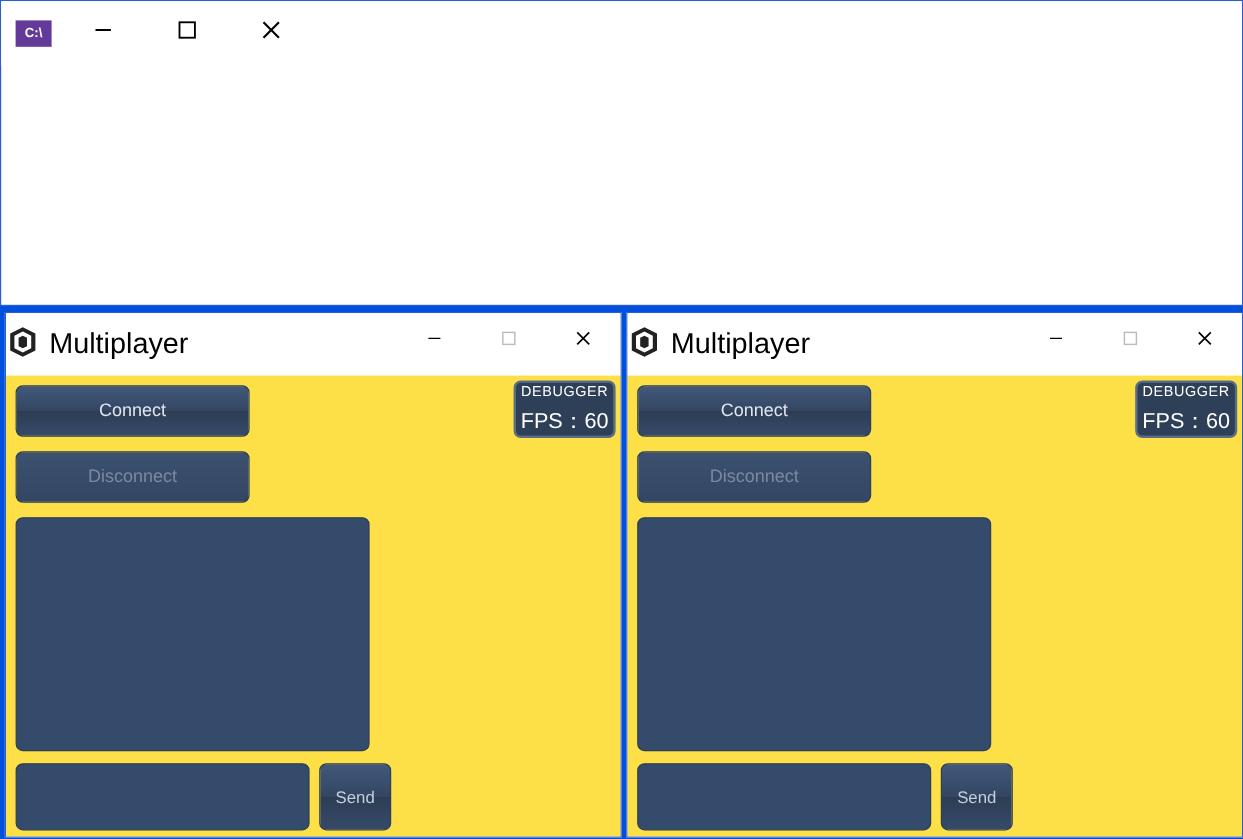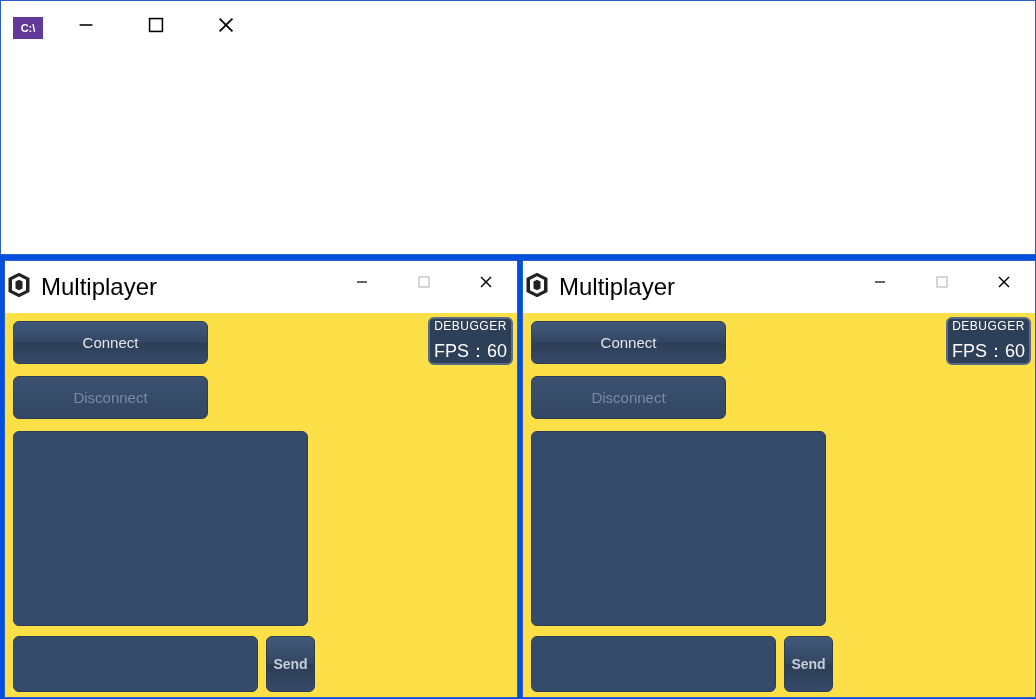--- a/index.html
+++ b/index.html
@@ -234,32 +234,31 @@
       align-items: stretch;
     }
     .chat-input {
       width: 245px;
       height: 56px;
       background: #354b6b;
       border: 1px solid #2d3d55;
       border-radius: 6px;
     }
     .send-button {
-      width: 49px;
+      width: 60px;
       height: 56px;
       border-radius: 6px;
       border: 1px solid #2d3d55;
       display: flex;
       align-items: center;
       justify-content: center;
       color: #c5cfdc;
       font-size: 14px;
       cursor: pointer;
       background: linear-gradient(to bottom, #42597b 0%, #334562 50%, #2d3d55 51%, #364a69 100%);
-      font-weight: bold;
     }
   </style>
 </head>
 <body>
 
 <div class="console-window">
   <div class="console-titlebar">
     <div class="console-icon">C:\</div>
     <div class="console-controls">
       <div class="console-btn">

